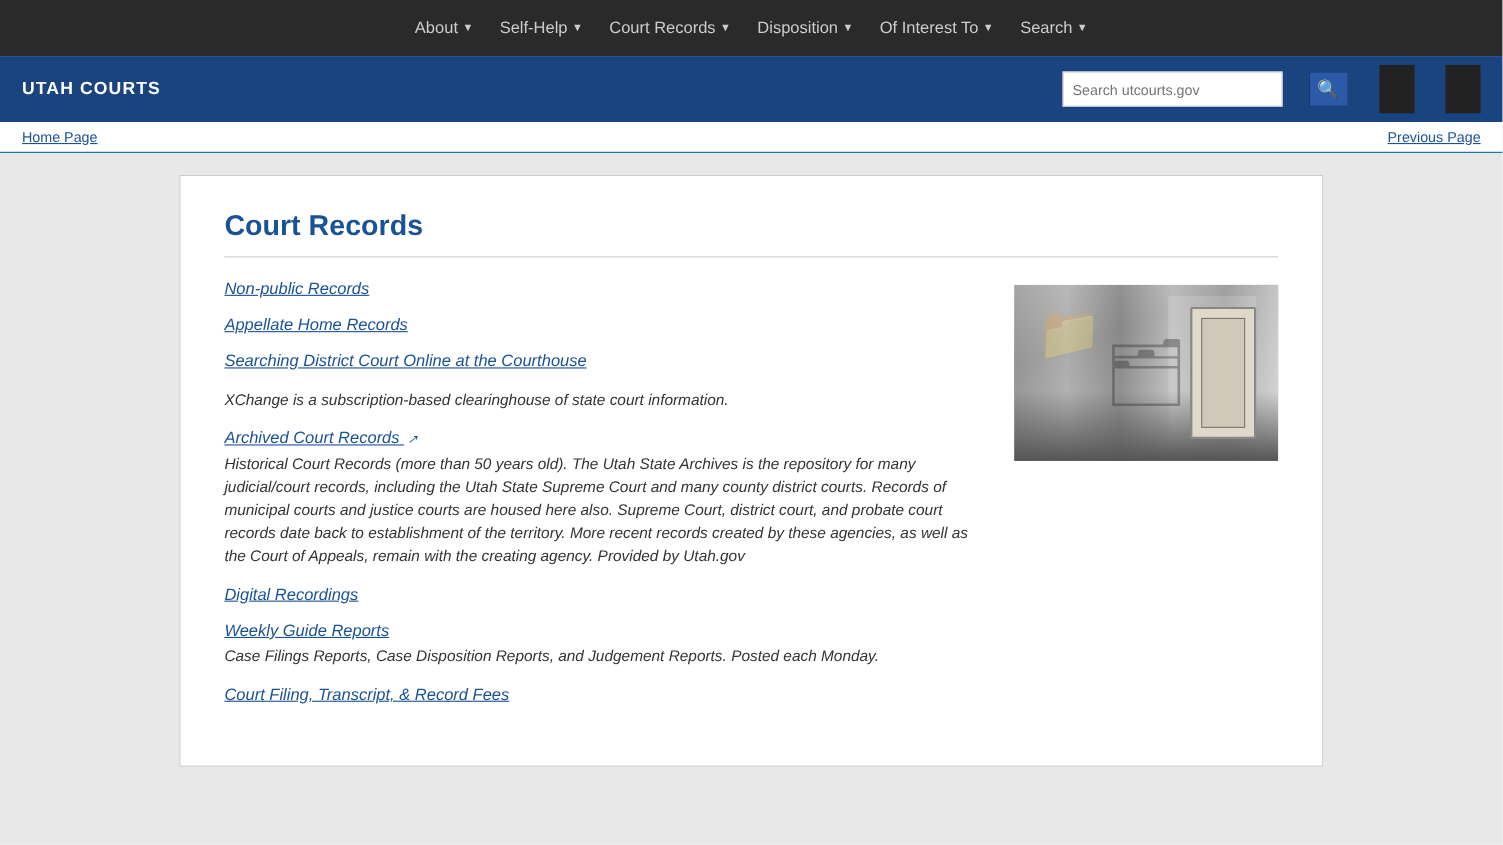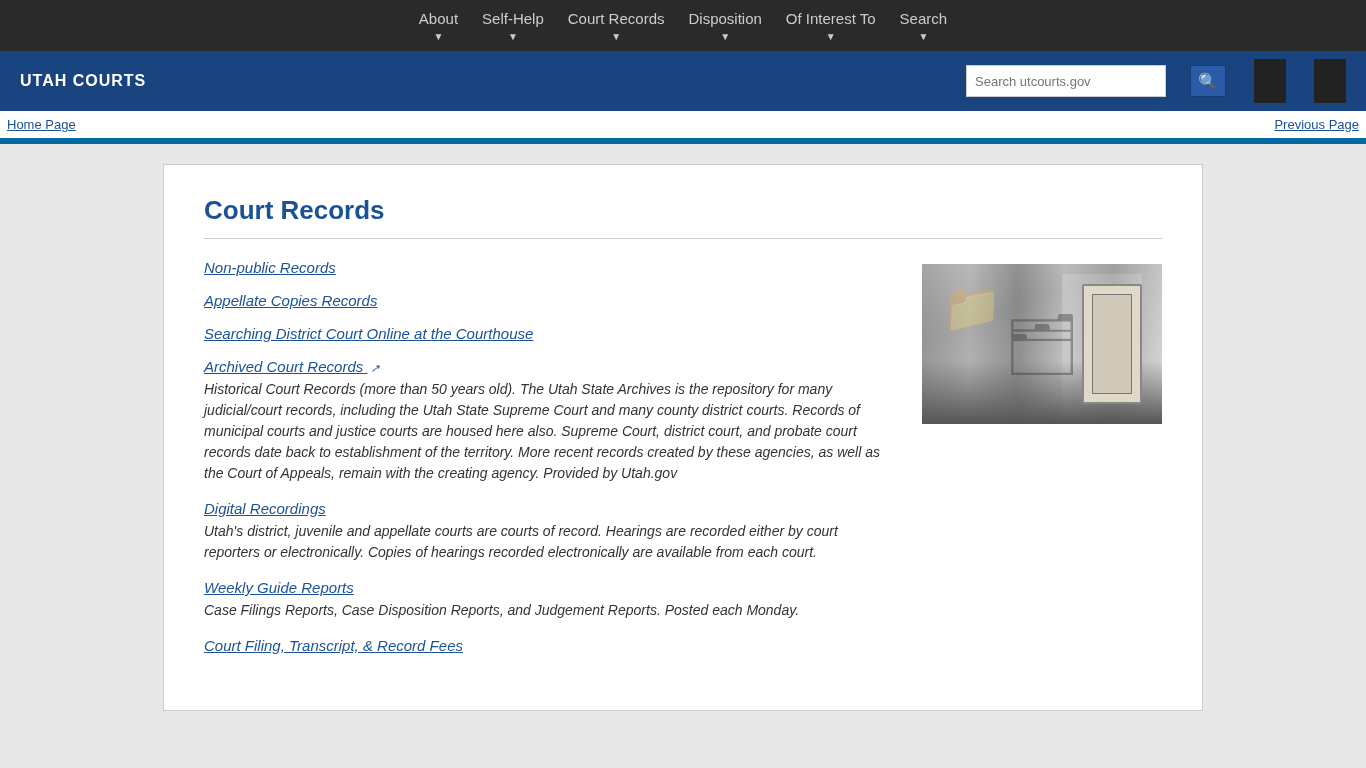--- a/index.html
+++ b/index.html
@@ -16,21 +16,20 @@
       justify-content: center;
     }
     #top-nav a {
       color: #ccc;
       text-decoration: none;
       margin: 0 12px;
       font-size: 15px;
       display: inline-flex;
       align-items: center;
       gap: 4px;
-      flex-direction: column;
     }
     .nav-arrow { font-size: 10px; }
 
     
     #site-header {
       background: #1a4480;
       display: flex;
       align-items: center;
       justify-content: space-between;
       padding: 0 20px;
@@ -73,24 +72,24 @@
       background: #222;
       width: 32px;
       height: 44px;
       display: inline-block;
       margin-left: 4px;
     }
 
     
     #breadcrumb-bar {
       background: #fff;
-      padding: 6px 7px;
+      padding: 6px 20px;
       display: flex;
       justify-content: space-between;
-      border-bottom: 6px solid #0369a1;
+      border-bottom: 1px solid #0369a1;
     }
     #breadcrumb-bar a { color: #1a5296; text-decoration: underline; font-size: 13px; }
 
     
     #main-wrapper {
       max-width: 1040px;
       margin: 20px auto;
       background: #fff;
       border: 1px solid #ccc;
       padding: 30px 40px 40px 40px;
@@ -227,41 +226,41 @@
 
   <div id="content-layout">
     <div id="content-left">
 
       <div class="record-section">
         <a href="#" class="record-link">Non-public Records</a>
       </div>
 
 
       <div class="record-section">
-        <a href="#" class="record-link">Appellate Copies Records</a>
+        <a href="#" class="record-link">Appellate Home Records</a>
       </div>
 
       <div class="record-section">
         <a href="#" class="record-link">Searching District Court Online at the Courthouse</a>
       </div>
 
       <div class="record-section">
+        <p class="record-desc">XChange is a subscription-based clearinghouse of state court information.</p>
       </div>
 
       <div class="record-section">
         <a href="#" class="record-link">
           <span>Archived Court Records</span>
           <span class="external-icon">↗</span>
         </a>
         <p class="record-desc">Historical Court Records (more than 50 years old). The Utah State Archives is the repository for many judicial/court records, including the Utah State Supreme Court and many county district courts. Records of municipal courts and justice courts are housed here also. Supreme Court, district court, and probate court records date back to establishment of the territory. More recent records created by these agencies, as well as the Court of Appeals, remain with the creating agency. Provided by Utah.gov</p>
       </div>
 
       <div class="record-section">
         <a href="#" class="record-link">Digital Recordings</a>
-        <p class="record-desc">Utah's district, juvenile and appellate courts are courts of record. Hearings are recorded either by court reporters or electronically. Copies of hearings recorded electronically are available from each court.</p>
       </div>
 
       <div class="record-section">
         <a href="#" class="record-link">Weekly Guide Reports</a>
         <p class="record-desc">Case Filings Reports, Case Disposition Reports, and Judgement Reports. Posted each Monday.</p>
       </div>
 
       <div class="record-section">
         <a href="#" class="record-link">Court Filing, Transcript, &amp; Record Fees</a>
       </div>

